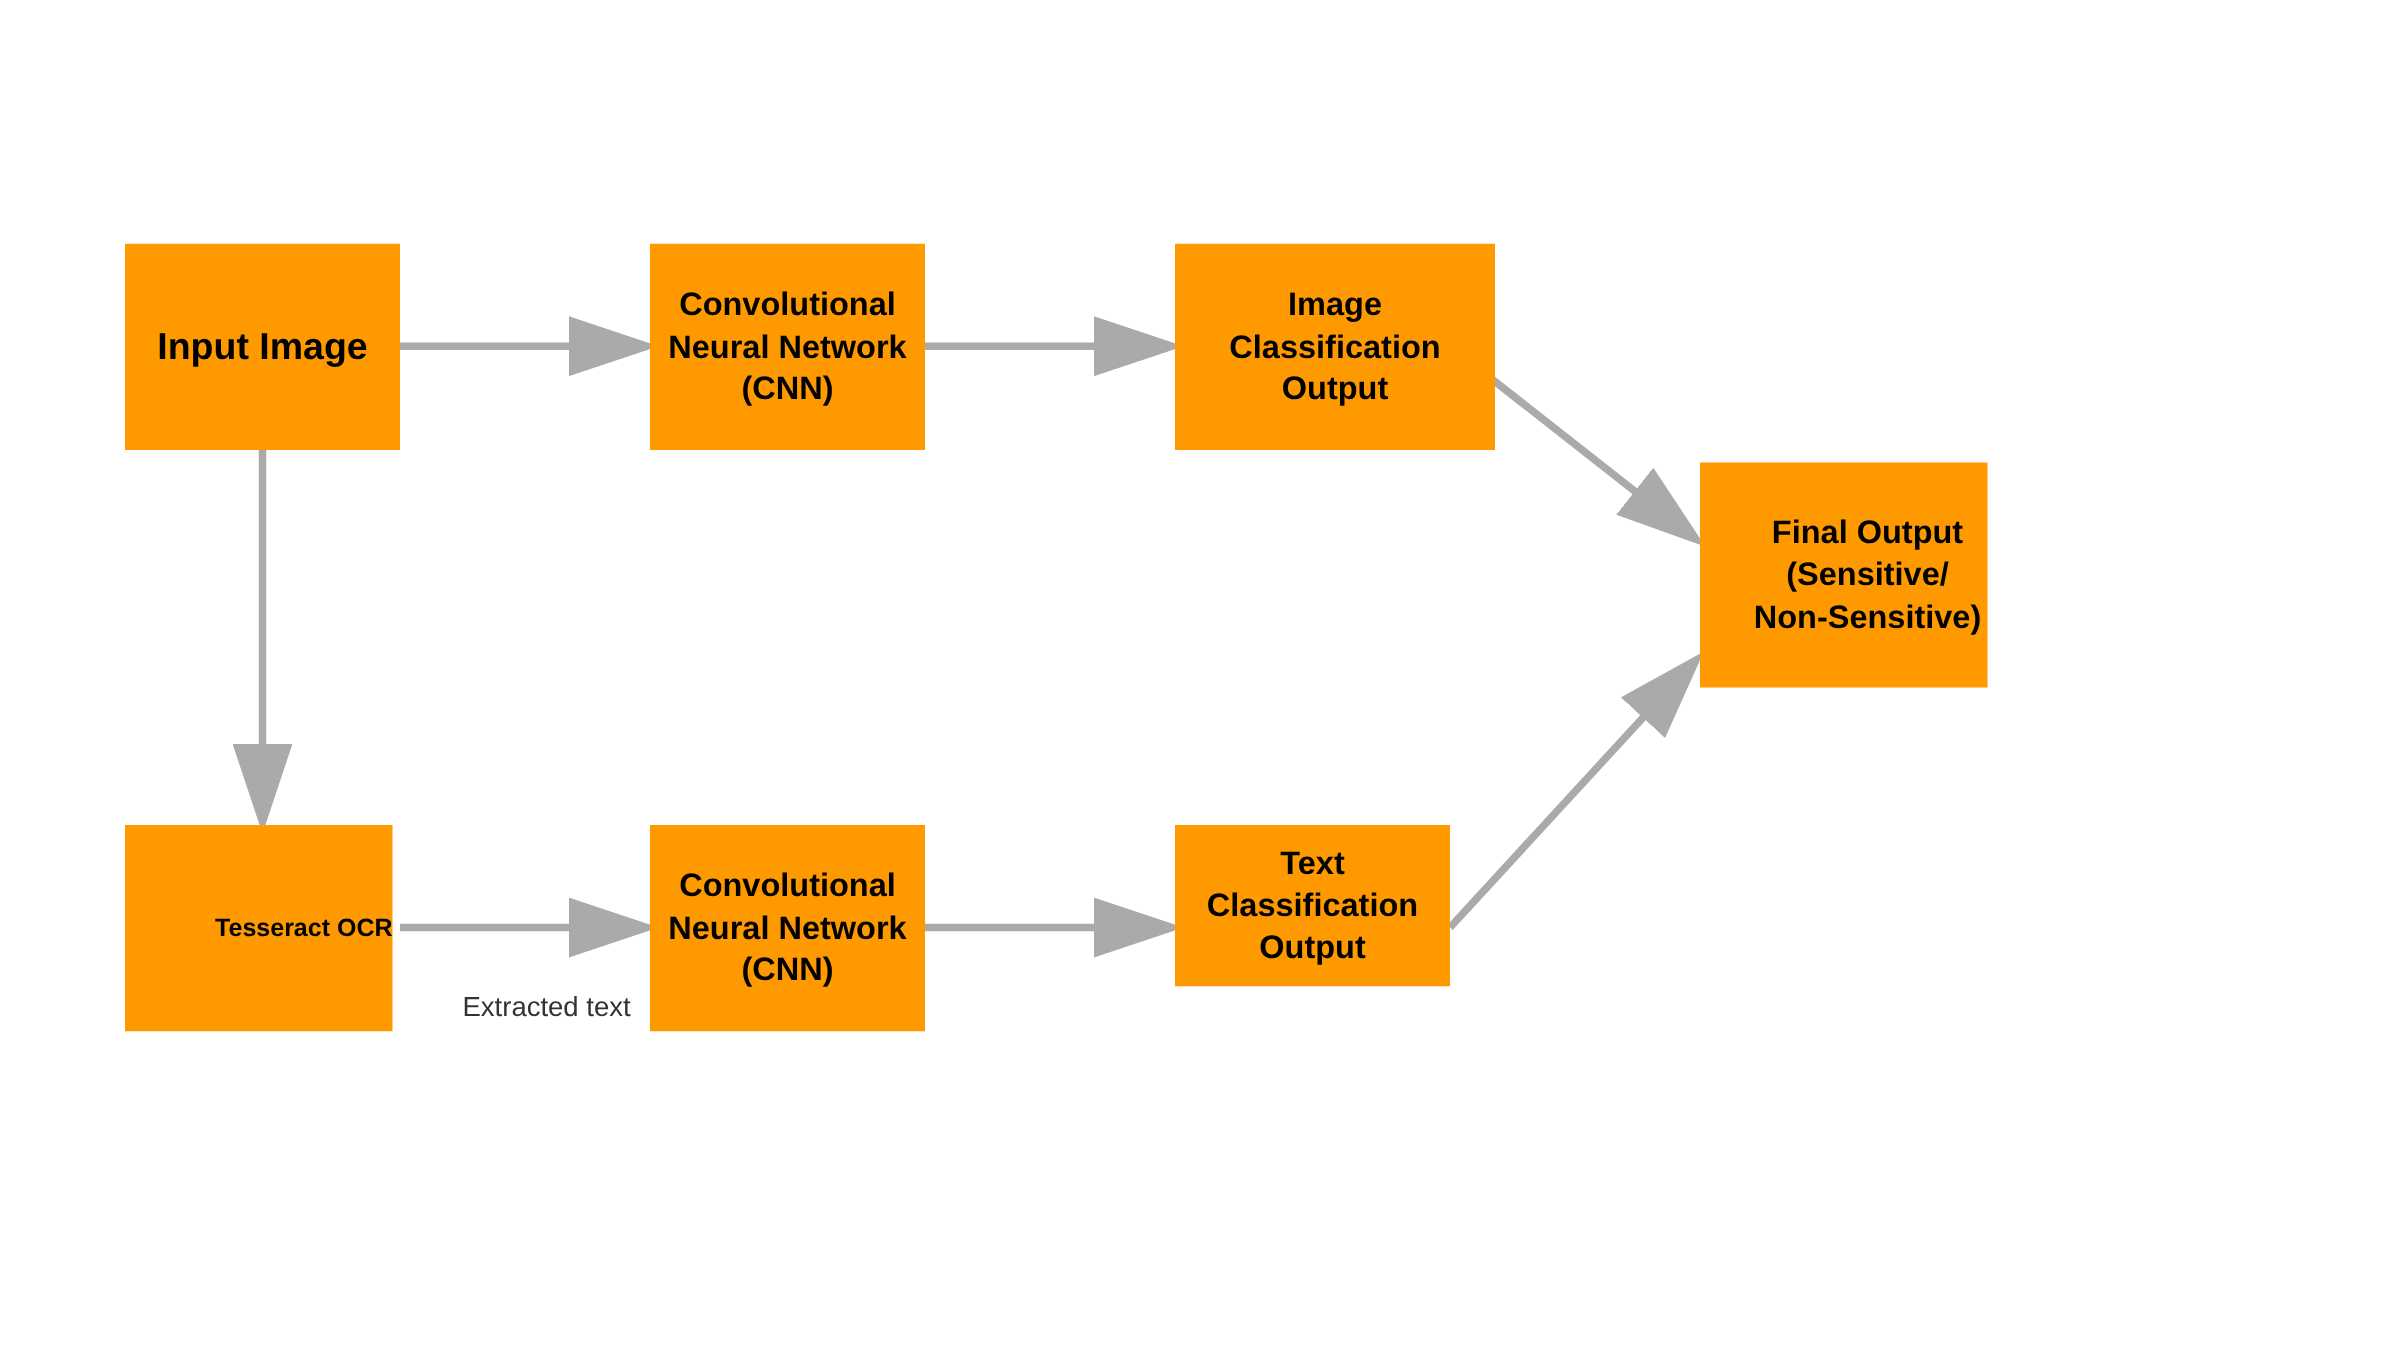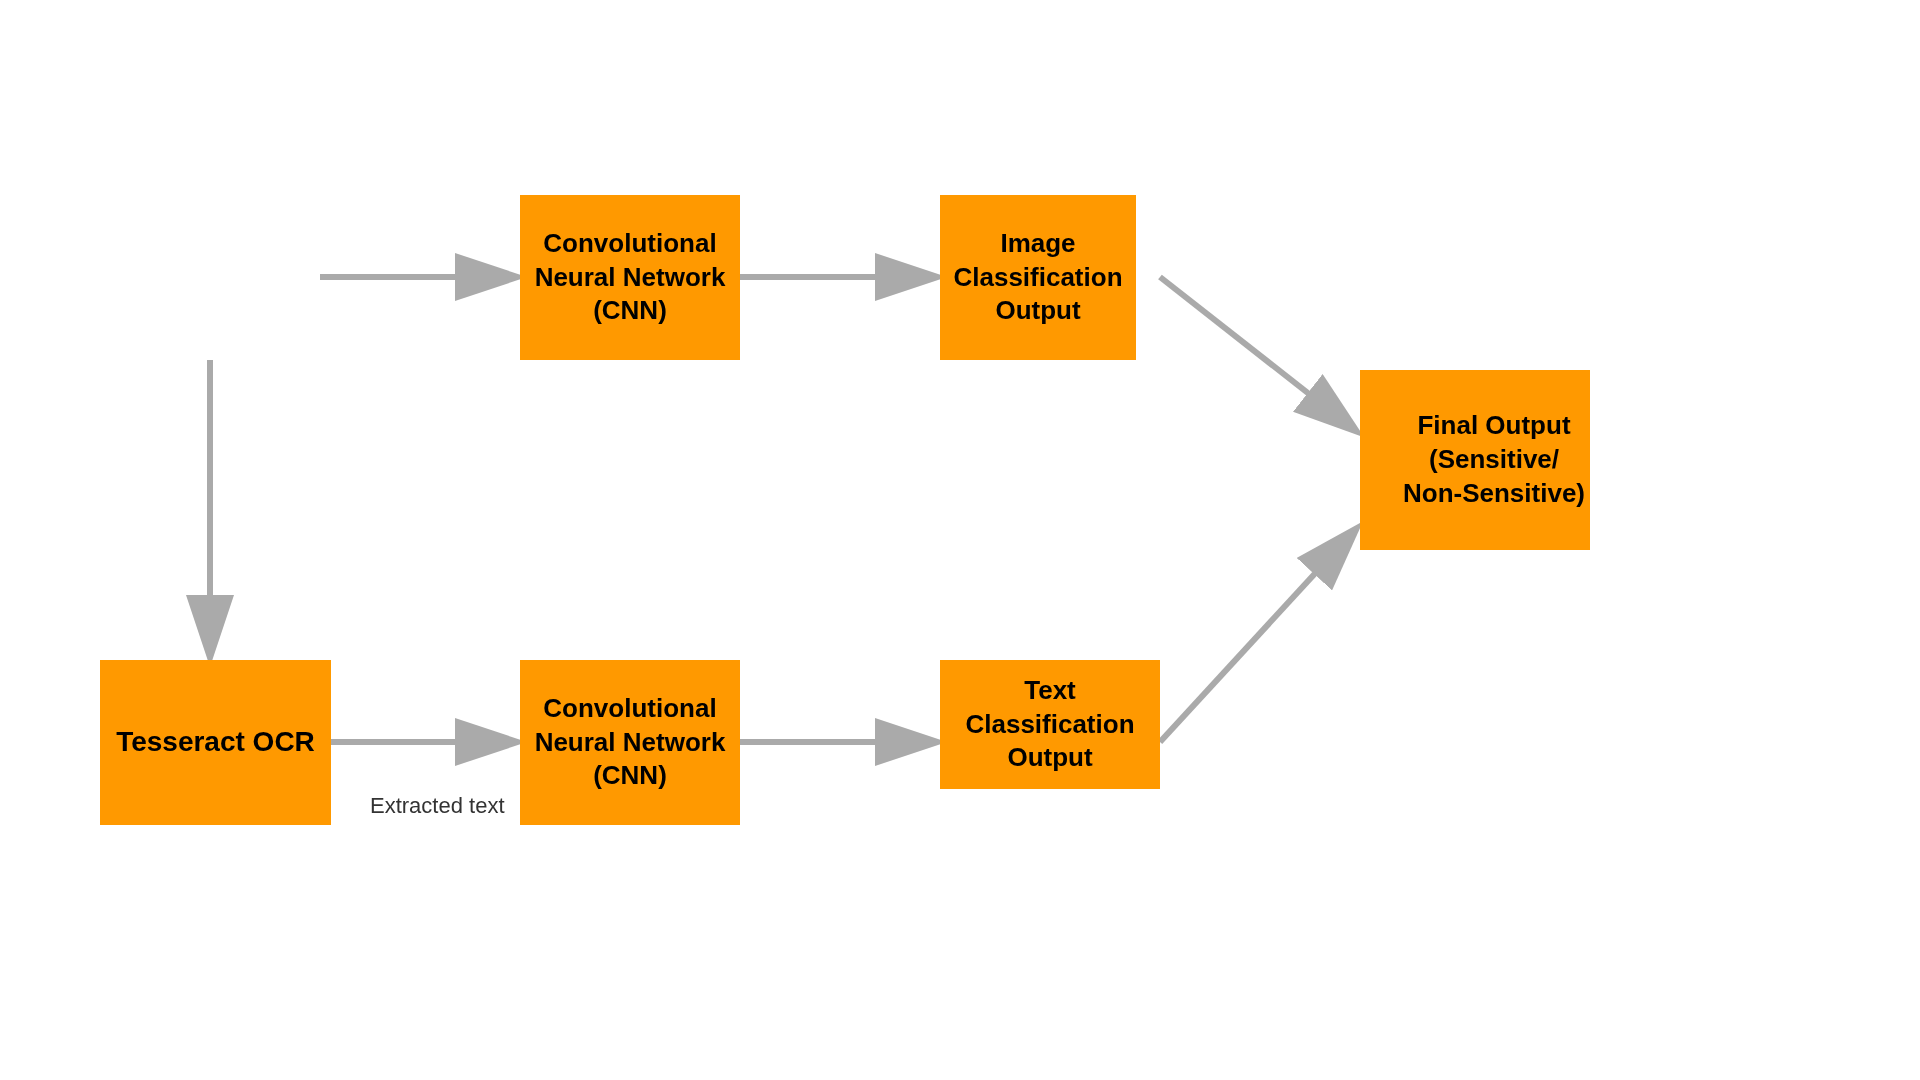--- a/index.html
+++ b/index.html
@@ -56,34 +56,37 @@
 
     <line x1="210" y1="360" x2="210" y2="655" stroke="#aaaaaa" stroke-width="6" marker-end="url(#arrowhead)"></line>
 
     <line x1="320" y1="742" x2="515" y2="742" stroke="#aaaaaa" stroke-width="6" marker-end="url(#arrowhead)"></line>
 
     <line x1="740" y1="742" x2="935" y2="742" stroke="#aaaaaa" stroke-width="6" marker-end="url(#arrowhead)"></line>
 
     <line x1="1160" y1="742" x2="1355" y2="530" stroke="#aaaaaa" stroke-width="6" marker-end="url(#arrowhead)"></line>
   </svg>
 
+  <div class="box" style="left:100px; top:195px; width:220px; height:165px; font-size:30px;">
+    <span>Input Image</span>
+  </div>
 
   <div class="box" style="left:520px; top:195px; width:220px; height:165px; font-size:26px;">
     <span>Convolutional<br>Neural Network<br>(CNN)</span>
   </div>
 
-  <div class="box" style="left:940px; top:195px; width:196px; height:165px; font-size:26px;">
+  <div class="box" style="left:940px; top:195px; width:256px; height:165px; font-size:26px;">
     <span>Image<br>Classification<br>Output</span>
   </div>
 
   <div class="box" style="left:1360px; top:370px; width:230px; height:180px; font-size:26px;padding-left:38px;">
     <span>Final Output<br>(Sensitive/<br>Non-Sensitive)</span>
   </div>
 
-  <div class="box" style="left:100px; top:660px; width:231px; height:165px; font-size:28px;">
+  <div class="box" style="left:100px; top:660px; width:214px; height:165px; font-size:20px;justify-content:flex-end;">
     <span>Tesseract OCR</span>
   </div>
 
   <div class="box" style="left:520px; top:660px; width:220px; height:165px; font-size:26px;">
     <span>Convolutional<br>Neural Network<br>(CNN)</span>
   </div>
 
   <div class="box" style="left:940px; top:660px; width:220px; height:129px; font-size:26px;">
     <span>Text<br>Classification<br>Output</span>
   </div>

